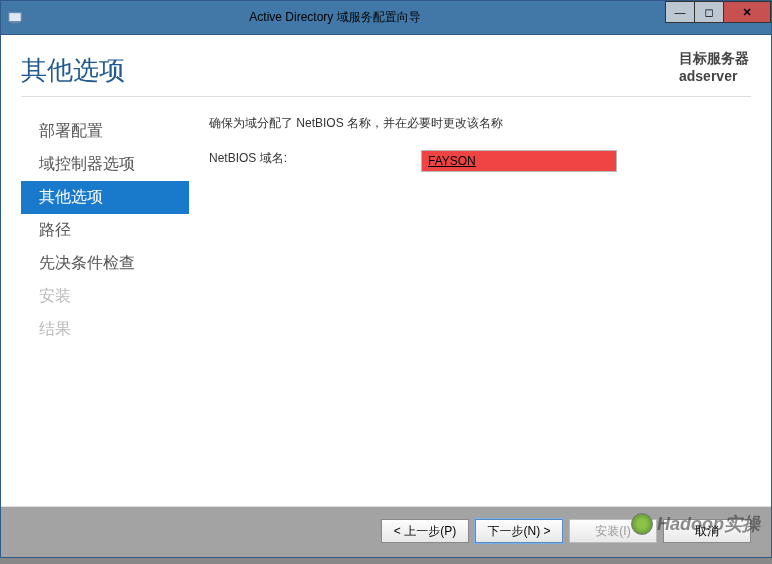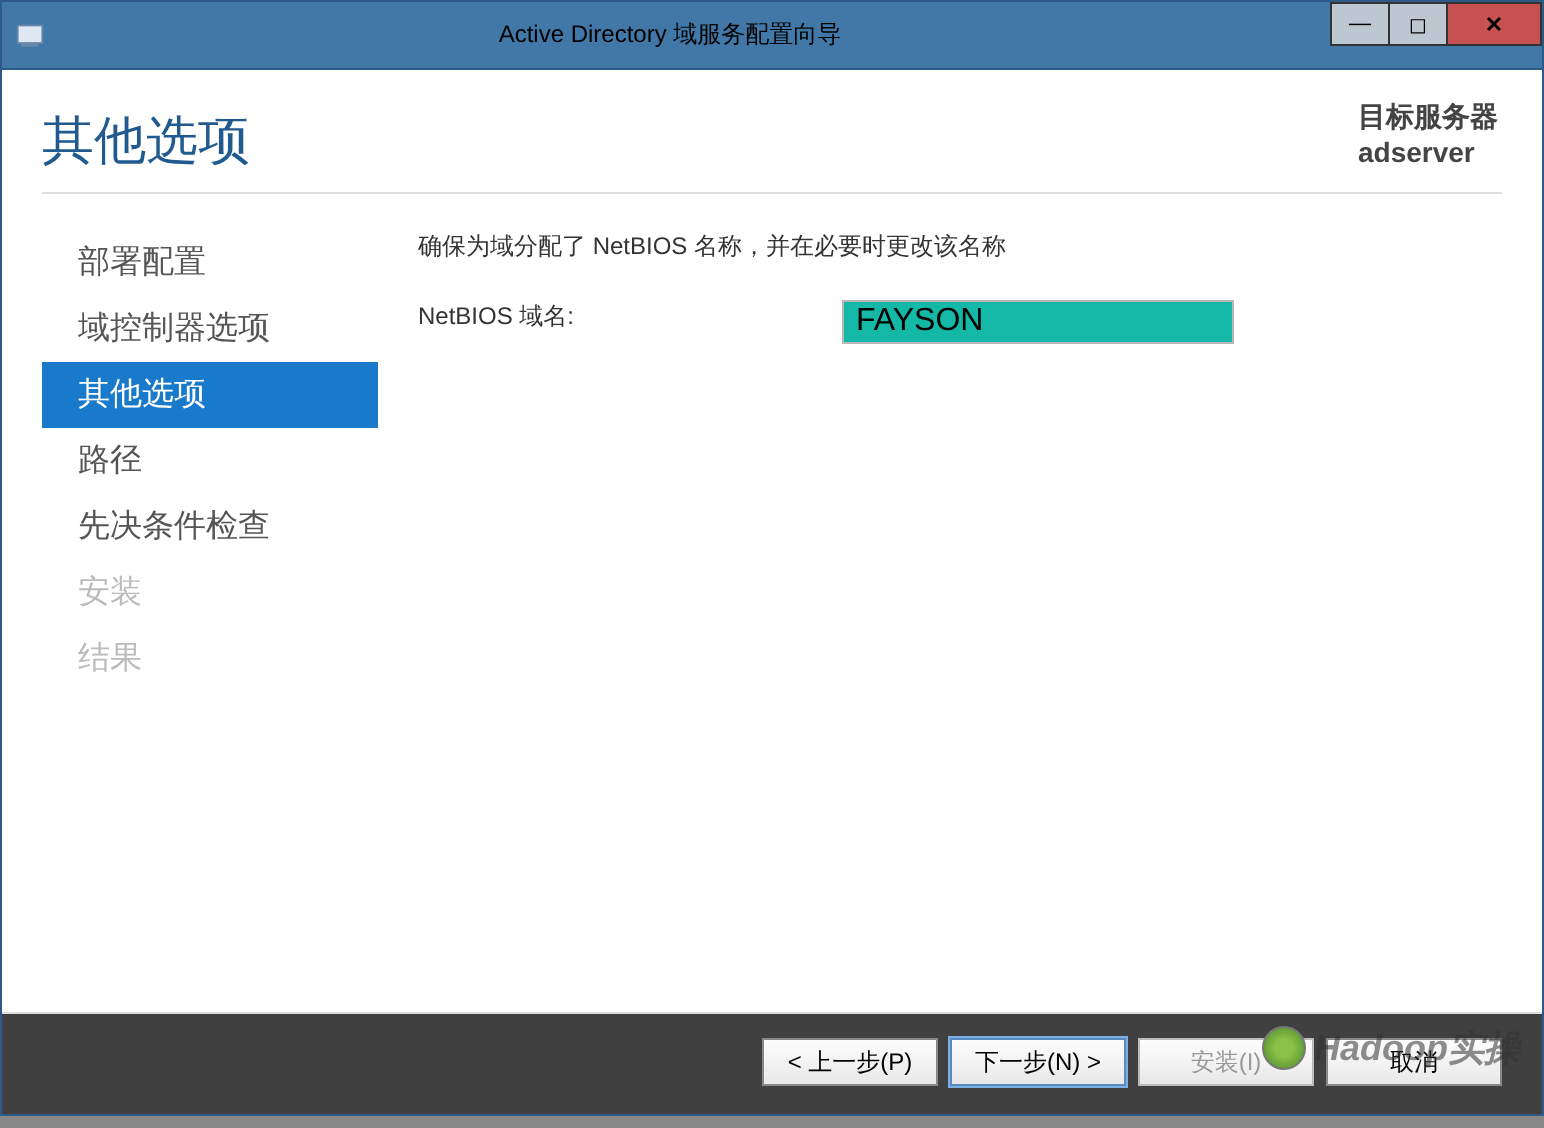--- a/index.html
+++ b/index.html
@@ -106,39 +106,40 @@
   .instruction {
     font-size: 12px;
     color: #333;
     margin-bottom: 18px;
   }
   .form-row { display: flex; align-items: flex-start; }
   .form-label { font-size: 12px; color: #333; width: 212px; }
   .form-input {
     border: 1px solid #b8b8b8;
     padding: 3px 6px;
-    font-size: 16px;
+    font-size: 12px;
     width: 196px;
     height: 22px;
-    background:#14b8a6;
+    background:#ef4444;
+    text-decoration:underline;
   }
   .help-link {
     font-size: 12px;
     color: #0066cc;
     margin-top: auto;
     margin-bottom: 10px;
   }
   .help-link a { color:#0066cc; text-decoration: none; }
   .footer {
     border-top: 1px solid #ddd;
     padding: 12px 20px 14px 0;
     display: flex;
     justify-content: flex-end;
     gap: 6px;
-    background:#404040;
+    background:#a3a3a3;
   }
   .btn {
     min-width: 88px;
     height: 24px;
     font-size: 12px;
     border: 1px solid #888;
     background: linear-gradient(#fdfdfd,#e8e8e8);
     padding: 0 10px;
     display:flex;align-items:center;justify-content:center;
   }

